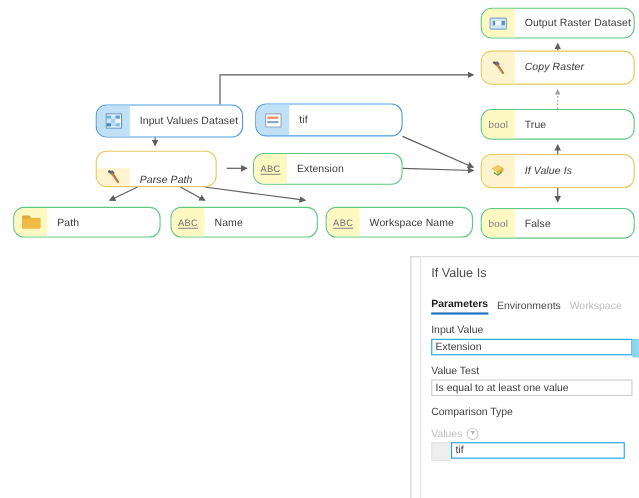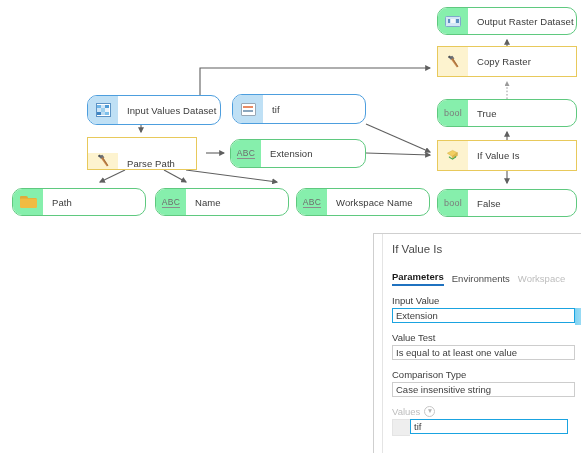--- a/index.html
+++ b/index.html
@@ -43,33 +43,34 @@
     letter-spacing: .1px;
     white-space: nowrap;
   }
 
   
   .node.var {
     border-color: #5fc97f;
     border-radius: 10px;
     text-align: center;
   }
-  .node.var .icon-cell { background: #86efac; }
+  .node.var .icon-cell { background: #fef9c3; }
 
   
   .node.param {
     border-color: #4d9ede;
     border-radius: 10px;
   }
   .node.param .icon-cell { background: #bfe0f5; }
 
   
   .node.tool {
     border-color: #e8c95b;
-    border-radius: 0;
+    border-radius: 10px;
+    font-style: italic;
   }
   .node.tool .icon-cell { background: #fdf3cf; }
 
   
   .ico-abc {
     font-family: "Liberation Sans", sans-serif;
     font-size: 8.5px;
     color: #6d6d6d;
     letter-spacing: .3px;
     border-bottom: 1px solid #8c8c8c;
@@ -438,21 +439,20 @@
         </div>
       </div>
 
       <div class="gp-field">
         <div class="gp-flabel">Value Test</div>
         <div class="gp-input">Is equal to at least one value</div>
       </div>
 
       <div class="gp-field">
         <div class="gp-flabel">Comparison Type</div>
-        <div class="gp-input">Case insensitive string</div>
       </div>
 
       <div class="gp-field">
         <div class="gp-flabel muted">
           <span>Values</span>
           <span class="chev-circle">▼</span>
         </div>
         <div class="gp-valuerow">
           <div class="gutter"></div>
           <div class="gp-input linked">tif</div>

